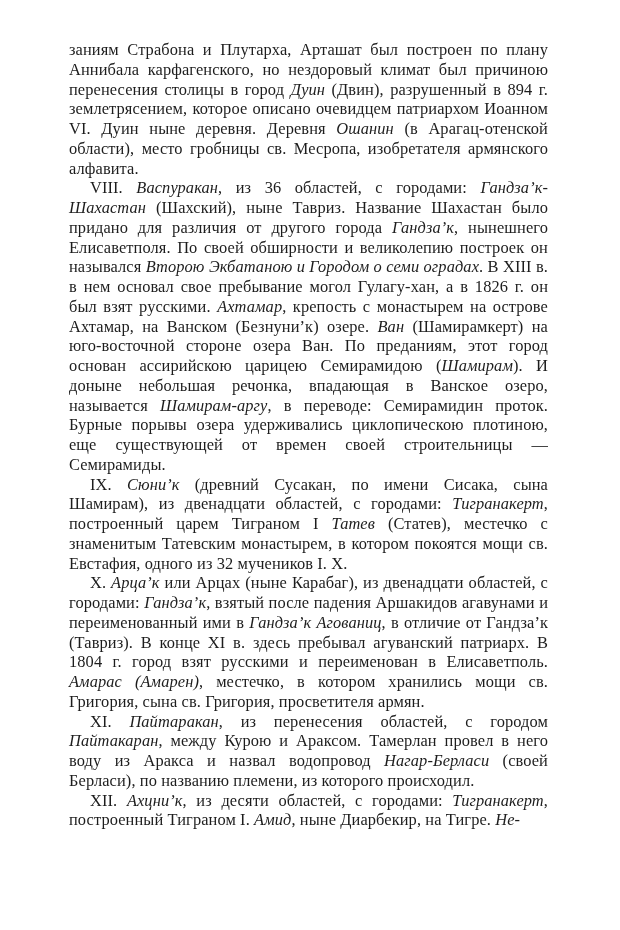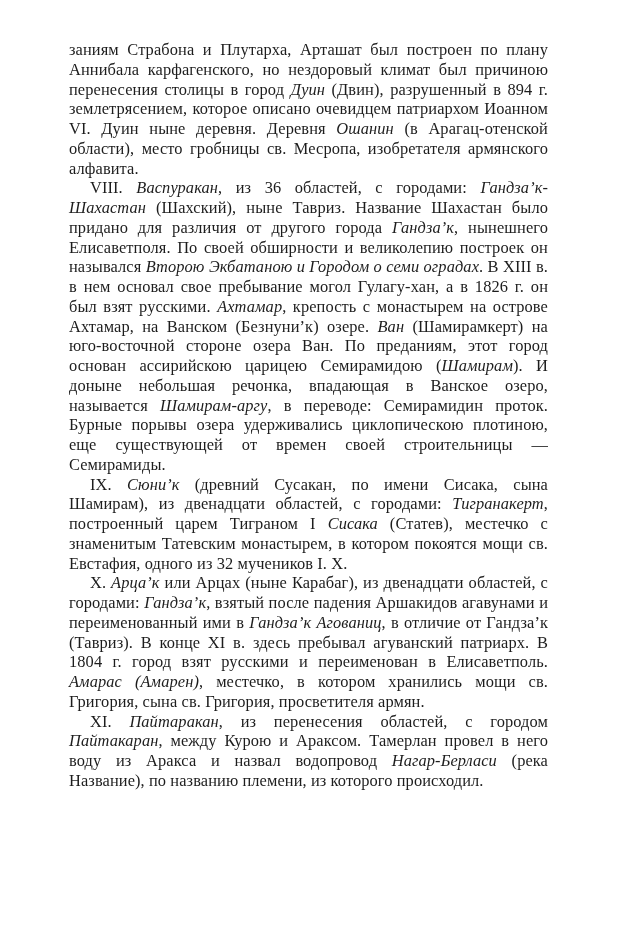--- a/index.html
+++ b/index.html
@@ -54,19 +54,20 @@
     color: #c6c6c6;
   }
 </style>
 </head>
 <body>
 
 <div class="page">
   <div class="text-block">
       <p class="para"><span>заниям Страбона и Плутарха, Арташат был построен по плану Аннибала карфагенского, но нездоровый климат был причиною перенесения столицы в город </span><i>Дуин</i><span> (Двин), разрушенный в 894 г. землетрясением, которое описано очевидцем патриархом Иоанном VI. Дуин ныне деревня. Деревня </span><i>Ошанин</i><span> (в Арагац-отенской области), место гробницы св. Месропа, изобретателя армянского алфавита.</span></p>
       <p class="para indent"><span>VIII. </span><i>Васпуракан</i><span>, из 36 областей, с городами: </span><i>Гандза’к-Шахастан</i><span> (Шахский), ныне Тавриз. Название Шахастан было придано для различия от другого города </span><i>Гандза’к</i><span>, нынешнего Елисаветполя. По своей обширности и великолепию построек он назывался </span><i>Второю Экбатаною и Городом о семи оградах</i><span>. В XIII в. в нем основал свое пребывание могол Гулагу-хан, а в 1826 г. он был взят русскими. </span><i>Ахтамар</i><span>, крепость с монастырем на острове Ахтамар, на Ванском (Безнуни’к) озере. </span><i>Ван</i><span> (Шамирамкерт) на юго-восточной стороне озера Ван. По преданиям, этот город основан ассирийскою царицею Семирамидою (</span><i>Шамирам</i><span>). И доныне небольшая речонка, впадающая в Ванское озеро, называется </span><i>Шамирам-аргу</i><span>, в переводе: Семирамидин проток. Бурные порывы озера удерживались циклопическою плотиною, еще существующей от времен своей строительницы — Семирамиды.</span></p>
-      <p class="para indent"><span>IX. </span><i>Сюни’к</i><span> (древний Сусакан, по имени Сисака, сына Шамирам), из двенадцати областей, с городами: </span><i>Тигранакерт</i><span>, построенный царем Тиграном I </span><i>Сисака</i><span> (Статев), местечко с знаменитым Татевским монастырем, в котором покоятся мощи св. Евстафия, одного из 32 мучеников I. Х.</span></p>
+      <p class="para indent"><span>IX. </span><i>Сюни’к</i><span> (древний Сусакан, по имени Сисака, сына Шамирам), из двенадцати областей, с городами: </span><i>Тигранакерт</i><span>, построенный царем Тиграном I </span><i>Татев</i><span> (Статев), местечко с знаменитым Татевским монастырем, в котором покоятся мощи св. Евстафия, одного из 32 мучеников I. Х.</span></p>
       <p class="para indent"><span>Х. </span><i>Арца’к</i><span> или Арцах (ныне Карабаг), из двенадцати областей, с городами: </span><i>Гандза’к</i><span>, взятый после падения Аршакидов агавунами и переименованный ими в </span><i>Гандза’к Агованиц</i><span>, в отличие от Гандза’к (Тавриз). В конце XI в. здесь пребывал агуванский патриарх. В 1804 г. город взят русскими и переименован в Елисаветполь. </span><i>Амарас (Амарен)</i><span>, местечко, в котором хранились мощи св. Григория, сына св. Григория, просветителя армян.</span></p>
-      <p class="para indent"><span>XI. </span><i>Пайтаракан</i><span>, из перенесения областей, с городом </span><i>Пайтакаран</i><span>, между Курою и Араксом. Тамерлан провел в него воду из Аракса и назвал водопровод </span><i>Нагар-Берласи</i><span> (река Название), по названию племени, из которого происходил.</span></p>
+      <p class="para indent"><span>XI. </span><i>Пайтаракан</i><span>, из перенесения областей, с городом </span><i>Пайтакаран</i><span>, между Курою и Араксом. Тамерлан провел в него воду из Аракса и назвал водопровод </span><i>Нагар-Берласи</i><span> (своей Берласи), по названию племени, из которого происходил.</span></p>
+      <p class="para indent"><span>XII. </span><i>Ахцни’к</i><span>, из десяти областей, с городами: </span><i>Тигранакерт</i><span>, построенный Тиграном I. </span><i>Амид</i><span>, ныне Диарбекир, на Тигре. </span><i>Не-</i></p>
     </div>
   <div class="page-number">12</div>
   <div class="watermark">Материал, защищенный авторским правом</div>
 </div>
 
 </body></html>

